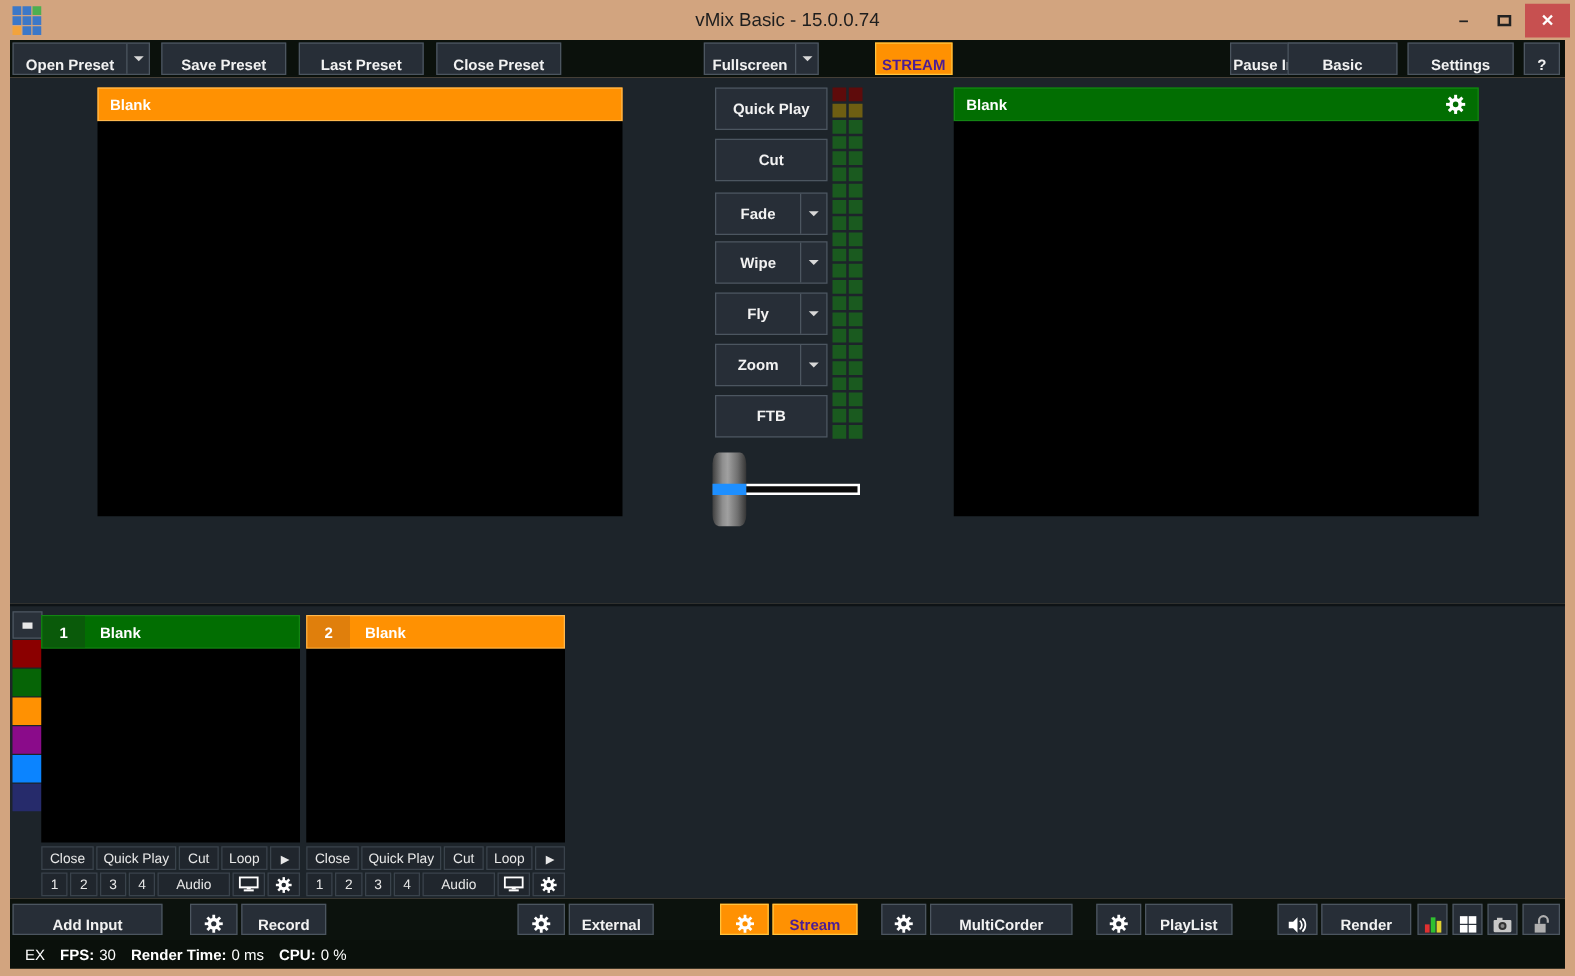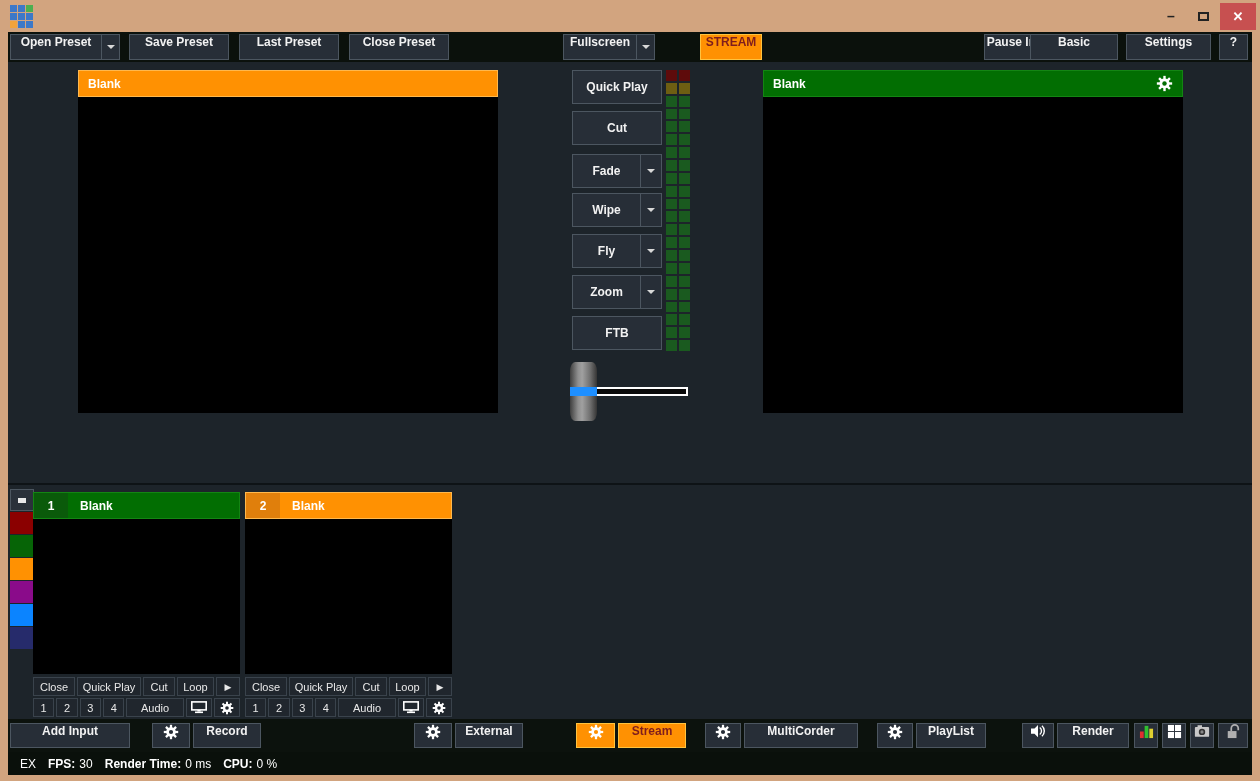--- a/index.html
+++ b/index.html
@@ -25,26 +25,26 @@
 
   
   .strip-top{position:absolute;left:8px;top:32px;width:1244px;height:30px;background:var(--dark-strip)}
   .main{position:absolute;left:8px;top:62px;width:1244px;height:421px;background:var(--main-bg)}
   .inputs{position:absolute;left:8px;top:483px;width:1244px;height:236px;background:var(--main-bg);border-top:2px solid #0e1316}
   .btoolbar{position:absolute;left:8px;top:719px;width:1244px;height:33px;background:#0c120d}
   .statusbar{position:absolute;left:8px;top:752px;width:1244px;height:23px;background:#0a100b;display:flex;align-items:center;padding-left:12px;color:#fff;font-size:12px}
 
   
   .btn{position:absolute;top:2px;height:26px;background:var(--btn-bg);border:1px solid var(--btn-border);
-       color:#f2f2f2;font-size:12px;font-weight:bold;display:flex;align-items:flex-start;justify-content:center;cursor:default}
+       color:#f2f2f2;font-size:12px;font-weight:bold;display:flex;align-items:flex-end;justify-content:center;cursor:default}
   .btn.split{padding:0}
   .split-label{flex:1;text-align:center}
   .split-arrow{width:18px;align-self:stretch;border-left:1px solid var(--btn-border);display:flex;align-items:center;justify-content:center}
   .caret{width:0;height:0;border-left:4px solid transparent;border-right:4px solid transparent;border-top:4px solid #d8d8d8}
-  .btn.orange{background:var(--accent-orange);border-color:#ffc33f;color:#7f1d1d}
+  .btn.orange{background:var(--accent-orange);border-color:#ffc33f;color:#4c1d95}
 
   
   .pane{position:absolute;width:420px}
   .pane-header{height:27px;display:flex;align-items:center;padding:0 9px;font-size:12px;font-weight:bold;color:#fff}
   .pane-header.orange{background:var(--accent-orange);border:1px solid #ffb84d}
   .pane-header.green{background:var(--program-green);border:1px solid #138513}
   .pane-body{background:#000;height:316px}
   .hdr-gear{margin-left:auto;display:flex;align-items:center}
 
   
@@ -103,20 +103,21 @@
       <i></i>
         <i></i>
         <i class="g"></i>
         <i></i>
         <i></i>
         <i></i>
         <i class="o"></i>
         <i></i>
         <i></i>
     </div>
+    <div class="win-title">vMix Basic - 15.0.0.74</div>
     <div class="winbtns">
       <div class="wbtn">–</div>
       <div class="wbtn max">
           <span></span>
         </div>
       <div class="wbtn close">✕</div>
     </div>
   </div>
 
   <div class="strip-top">

